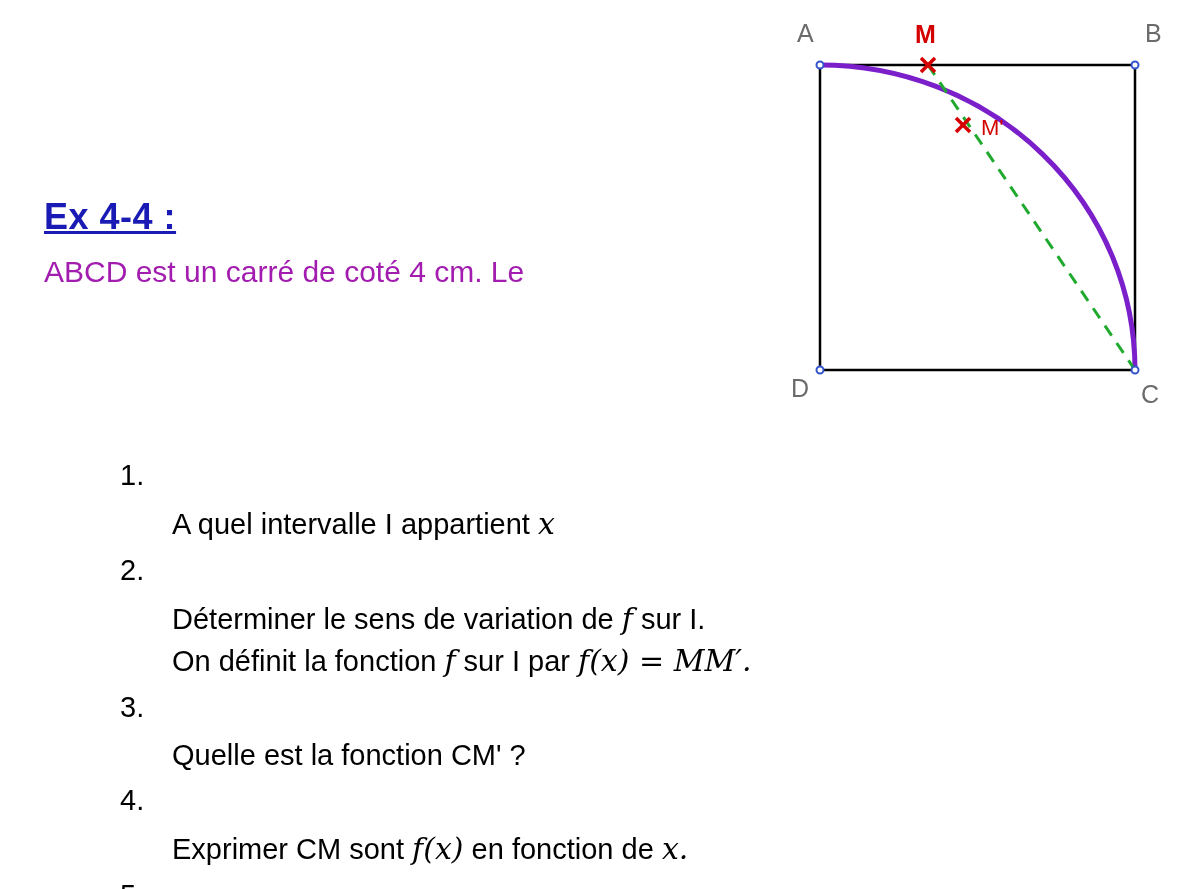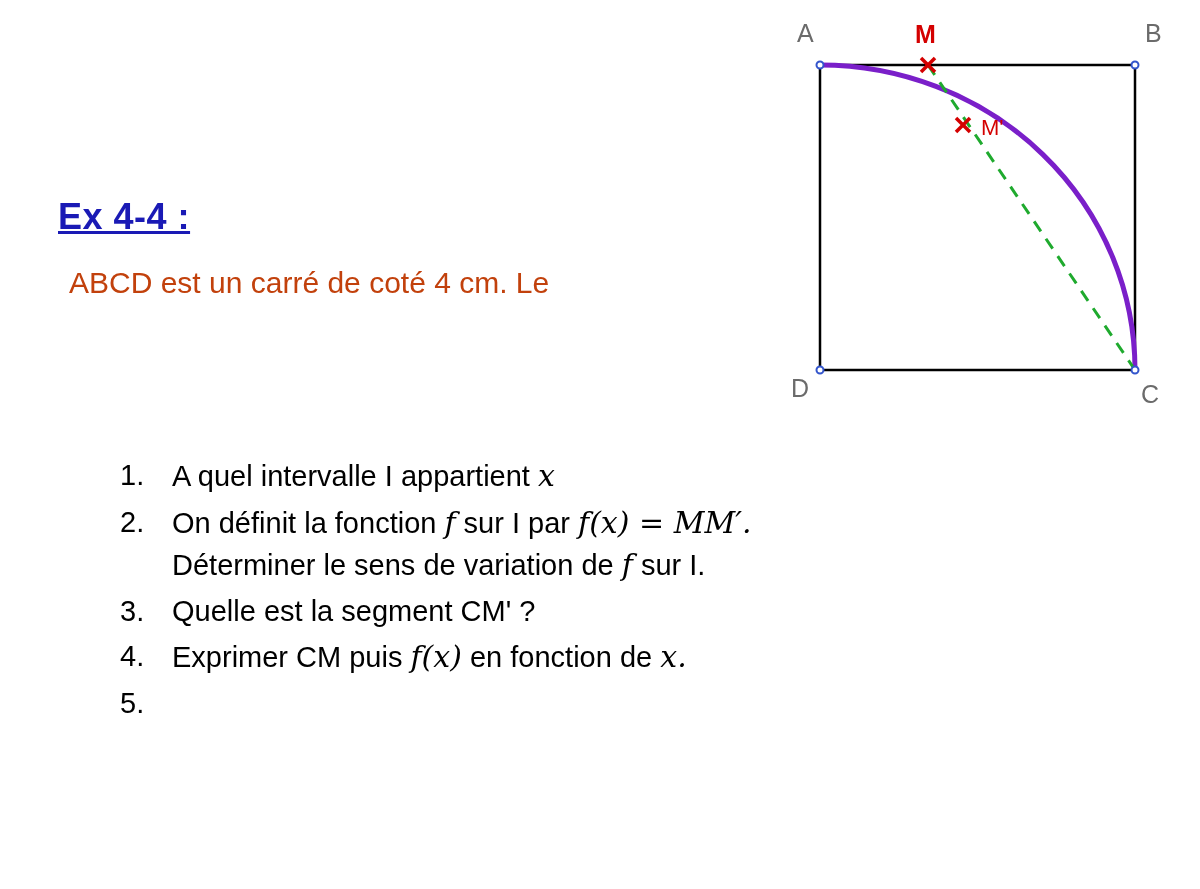--- a/index.html
+++ b/index.html
@@ -17,38 +17,38 @@
   }
   .page {
     position: relative;
     width: 1200px;
     height: 889px;
   }
 
   
   .intro {
     position: absolute;
-    left: 58px;
+    left: 44px;
     top: 196px;
     width: 560px;
   }
   .ex-title {
     font-size: 36px;
     font-weight: bold;
     color: #1a1ab5;
     text-decoration: underline;
     letter-spacing: 0.5px;
     margin: 0 0 14px 0;
     display: inline-block;
   }
   .intro-text {
     font-size: 30px;
     line-height: 1.32;
-    color: #c2410c;
-    margin: 11px;
+    color: #a21caf;
+    margin: 0;
   }
 
   
   .questions {
     position: absolute;
     left: 120px;
     top: 455px;
     width: 880px;
     font-size: 29px;
     line-height: 1.42;
@@ -59,20 +59,21 @@
     margin-bottom: 4px;
   }
   .q-num {
     width: 52px;
     flex: 0 0 52px;
     text-align: left;
     font-weight: normal;
   }
   .q-body {
     flex: 1;
+    margin-top: 48px;
   }
   .q-line {
     display: block;
   }
   
   .mi {
     font-family: "DejaVu Serif", serif;
     font-style: italic;
     font-size: 30px;
   }
@@ -104,34 +105,34 @@
   <div class="questions">
       <div class="q-row">
         <div class="q-num">1.</div>
         <div class="q-body">
           <span class="q-line"><span>A quel intervalle I appartient </span><span class="mi">x</span></span>
         </div>
       </div>
       <div class="q-row">
         <div class="q-num">2.</div>
         <div class="q-body">
+          <span class="q-line"><span>Déterminer le sens de variation de </span><span class="mi">f</span><span> sur I.</span></span>
           <span class="q-line"><span>On définit la fonction </span><span class="mi">f</span><span> sur I par </span><span class="mi">f(x) = MM′.</span></span>
-          <span class="q-line"><span>Déterminer le sens de variation de </span><span class="mi">f</span><span> sur I.</span></span>
         </div>
       </div>
       <div class="q-row">
         <div class="q-num">3.</div>
         <div class="q-body">
-          <span class="q-line"><span>Quelle est la segment CM' ?</span></span>
+          <span class="q-line"><span>Quelle est la fonction CM' ?</span></span>
         </div>
       </div>
       <div class="q-row">
         <div class="q-num">4.</div>
         <div class="q-body">
-          <span class="q-line"><span>Exprimer CM puis </span><span class="mi">f(x)</span><span> en fonction de </span><span class="mi">x.</span></span>
+          <span class="q-line"><span>Exprimer CM sont </span><span class="mi">f(x)</span><span> en fonction de </span><span class="mi">x.</span></span>
         </div>
       </div>
       <div class="q-row">
         <div class="q-num">5.</div>
         <div class="q-body">
         </div>
       </div>
     </div>
 
   <div class="figure">

